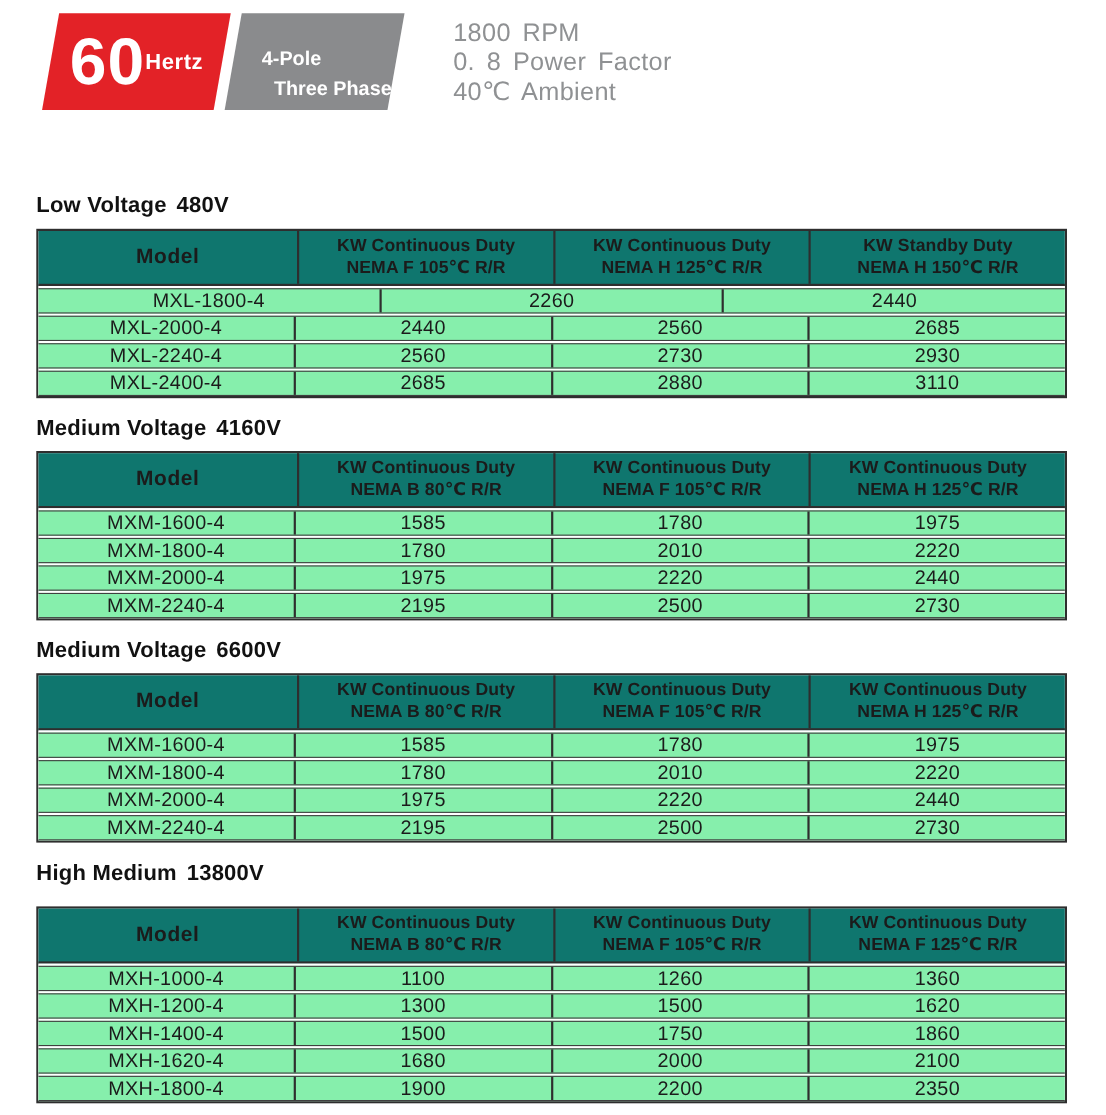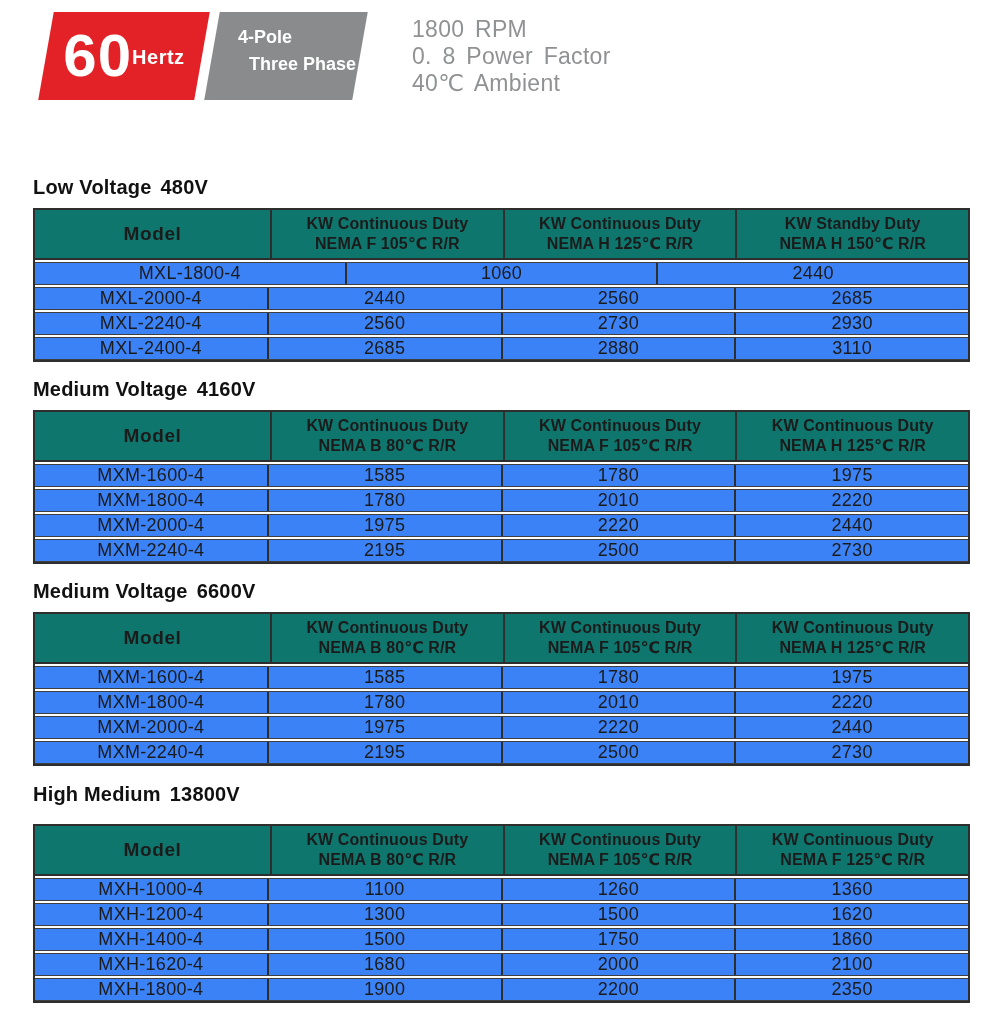--- a/index.html
+++ b/index.html
@@ -29,21 +29,21 @@
 
   .badge-red-text {
     position: absolute; left: 48px; top: 12px; width: 152px; height: 88px;
     display: flex; flex-direction: row; align-items: center; justify-content: center;
     color: #ffffff; text-align: right;
   }
   .freq-number { font-size: 60px; font-weight: bold; line-height: 54px; letter-spacing: 1px; }
   .freq-unit   { font-size: 20px; font-weight: bold; line-height: 22px; margin-top: 2px; letter-spacing: 0.5px; }
 
   .badge-gray-text {
-    position: absolute; left: 238px; top: 24px; width: 130px;
+    position: absolute; left: 238px; top: 40px; width: 130px;
     color: #ffffff; font-weight: bold; font-size: 18px; line-height: 27px;
   }
   .badge-gray-text .line2 { margin-left: 11px; }
 
   .specs {
     position: absolute; left: 412px; top: 16px;
     color: #8f9193; font-size: 23px; line-height: 27px; word-spacing: 4px;
     letter-spacing: 0.3px;
   }
 
@@ -74,21 +74,21 @@
     font-weight: bold; font-size: 16px; line-height: 20px; color: #1b1b1b;
     letter-spacing: 0.1px;
   }
   .hcell:last-child, .bcell:last-child { border-right: none; }
   .c-model { flex: 0 0 237px; }
   .c-model .h1 { font-size: 19px; letter-spacing: 0.6px; }
 
   .tbody { padding-top: 2px; background: #ffffff; }
   .body-row {
     display: flex; height: 23px; margin-bottom: 2px;
-    background: #3b82f6;
+    background: #86efac;
     border-top: 1px solid #3f3f3f; border-bottom: 1px solid #3f3f3f;
     box-sizing: border-box;
   }
   .body-row:last-child { margin-bottom: 0; }
   .bcell {
     flex: 1; display: flex; align-items: center; justify-content: center;
     border-right: 2px solid #2e2e2e;
     font-size: 18px; color: #1b1b1b; letter-spacing: 0.3px;
   }
 </style>
@@ -136,21 +136,21 @@
             <div class="h2">NEMA H 125℃ R/R</div>
           </div>
           <div class="cell hcell">
             <div class="h1">KW Standby Duty</div>
             <div class="h2">NEMA H 150℃ R/R</div>
           </div>
         </div>
       <div class="tbody">
           <div class="body-row">
             <div class="cell bcell c-model">MXL-1800-4</div>
-            <div class="cell bcell">1060</div>
+            <div class="cell bcell">2260</div>
             <div class="cell bcell">2440</div>
           </div>
           <div class="body-row">
             <div class="cell bcell c-model">MXL-2000-4</div>
             <div class="cell bcell">2440</div>
             <div class="cell bcell">2560</div>
             <div class="cell bcell">2685</div>
           </div>
           <div class="body-row">
             <div class="cell bcell c-model">MXL-2240-4</div>

